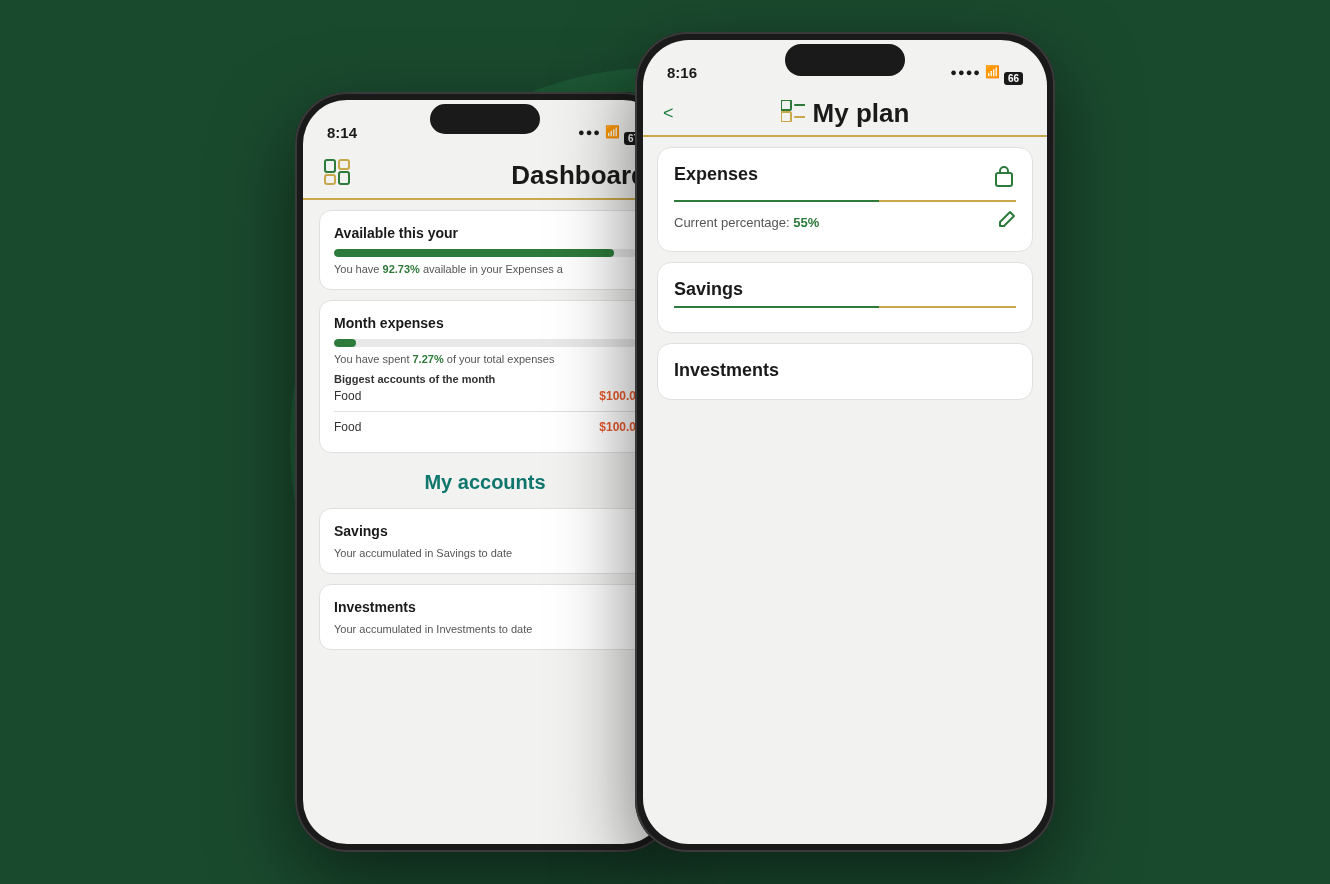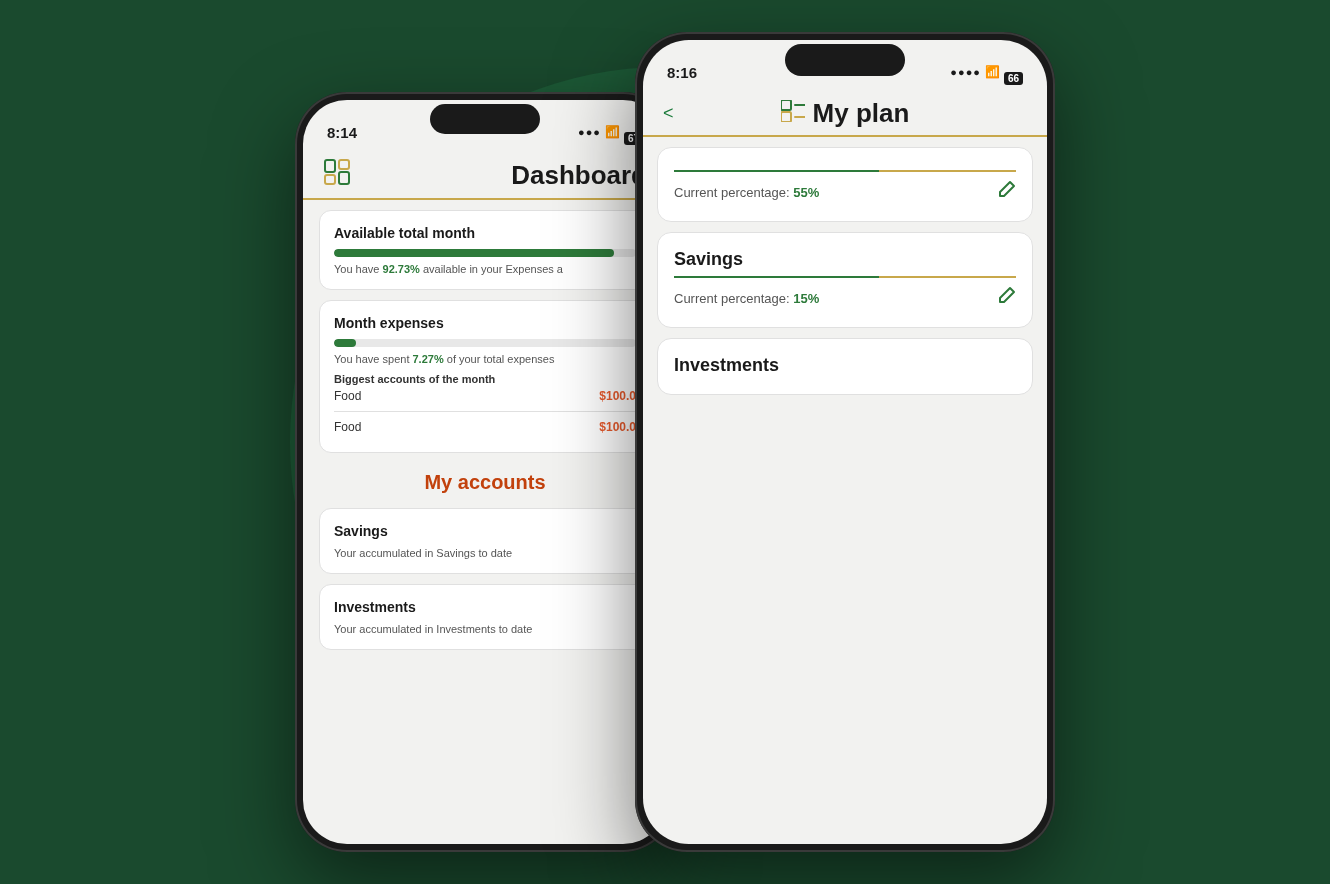--- a/index.html
+++ b/index.html
@@ -201,21 +201,21 @@
     }
 
     .card-text strong {
       color: #2d7a3a;
       font-weight: 700;
     }
 
     .section-title {
       font-size: 20px;
       font-weight: 700;
-      color: #c2410c;
+      color: #0f766e;
       text-align: center;
       padding: 8px 0 4px;
     }
 
     .expense-row {
       display: flex;
       justify-content: space-between;
       align-items: center;
       padding: 4px 0;
     }
@@ -356,21 +356,21 @@
               <rect x="2" y="2" width="10" height="12" rx="2" fill="none" stroke="#2d7a3a" stroke-width="2"></rect>
               <rect x="2" y="17" width="10" height="9" rx="2" fill="none" stroke="#c8a84b" stroke-width="2"></rect>
               <rect x="16" y="2" width="10" height="9" rx="2" fill="none" stroke="#c8a84b" stroke-width="2"></rect>
               <rect x="16" y="14" width="10" height="12" rx="2" fill="none" stroke="#2d7a3a" stroke-width="2"></rect>
             </svg>
           </span>
           <span class="dashboard-title">Dashboard</span>
         </div>
 
         <div class="card">
-          <div class="card-title">Available total month</div>
+          <div class="card-title">Available this your</div>
           <div class="progress-bar-container">
             <div class="progress-bar-fill" style="width: 92.73%"></div>
           </div>
           <div class="card-text">
             You have <strong>92.73%</strong> available in your Expenses a
           </div>
         </div>
 
         <div class="card">
           <div class="card-title">Month expenses</div>
@@ -432,46 +432,45 @@
               <rect x="0" y="12" width="10" height="10" rx="1.5" fill="none" stroke="#c8a84b" stroke-width="2"></rect>
               <line x1="14" y1="5" x2="24" y2="5" stroke="#2d7a3a" stroke-width="2" stroke-linecap="round"></line>
               <line x1="14" y1="17" x2="24" y2="17" stroke="#c8a84b" stroke-width="2" stroke-linecap="round"></line>
             </svg>
           </span>
           <span class="plan-title">My plan</span>
         </div>
 
 
         <div class="plan-card">
+          <div class="plan-card-header">
+            <div class="plan-card-title">Expenses</div>
+            <span class="plan-card-icon">
+              <svg width="24" height="24" viewBox="0 0 24 24" fill="none">
+                <rect x="4" y="9" width="16" height="13" rx="2" fill="none" stroke="#2d7a3a" stroke-width="2"></rect>
+                <path d="M8 9V7a4 4 0 018 0v2" stroke="#2d7a3a" stroke-width="2" stroke-linecap="round"></path>
+              </svg>
+            </span>
+          </div>
           <div class="plan-card-divider"></div>
           <div style="display:flex; justify-content:space-between; align-items:center;">
             <div class="plan-card-subtitle" style="margin:0;">
               Current percentage: <strong>55%</strong>
             </div>
             <span class="plan-card-edit">
               <svg width="20" height="20" viewBox="0 0 20 20" fill="none">
                 <path d="M14 2l4 4-10 10H4v-4L14 2z" stroke="#2d7a3a" stroke-width="2" stroke-linejoin="round"></path>
               </svg>
             </span>
           </div>
         </div>
 
         <div class="plan-card">
           <div class="plan-card-title">Savings</div>
           <div class="plan-card-divider"></div>
-          <div style="display:flex; justify-content:space-between; align-items:center;">
-            <div class="plan-card-subtitle" style="margin:0;">
-              Current percentage: <strong>15%</strong>
-            </div>
-            <span class="plan-card-edit">
-              <svg width="20" height="20" viewBox="0 0 20 20" fill="none">
-                <path d="M14 2l4 4-10 10H4v-4L14 2z" stroke="#2d7a3a" stroke-width="2" stroke-linejoin="round"></path>
-              </svg>
-            </span>
-          </div>
         </div>
 
         <div class="plan-card" style="margin-bottom:0;">
           <div class="plan-card-title">Investments</div>
         </div>
 
       </div>
     </div>
   </div>
 

